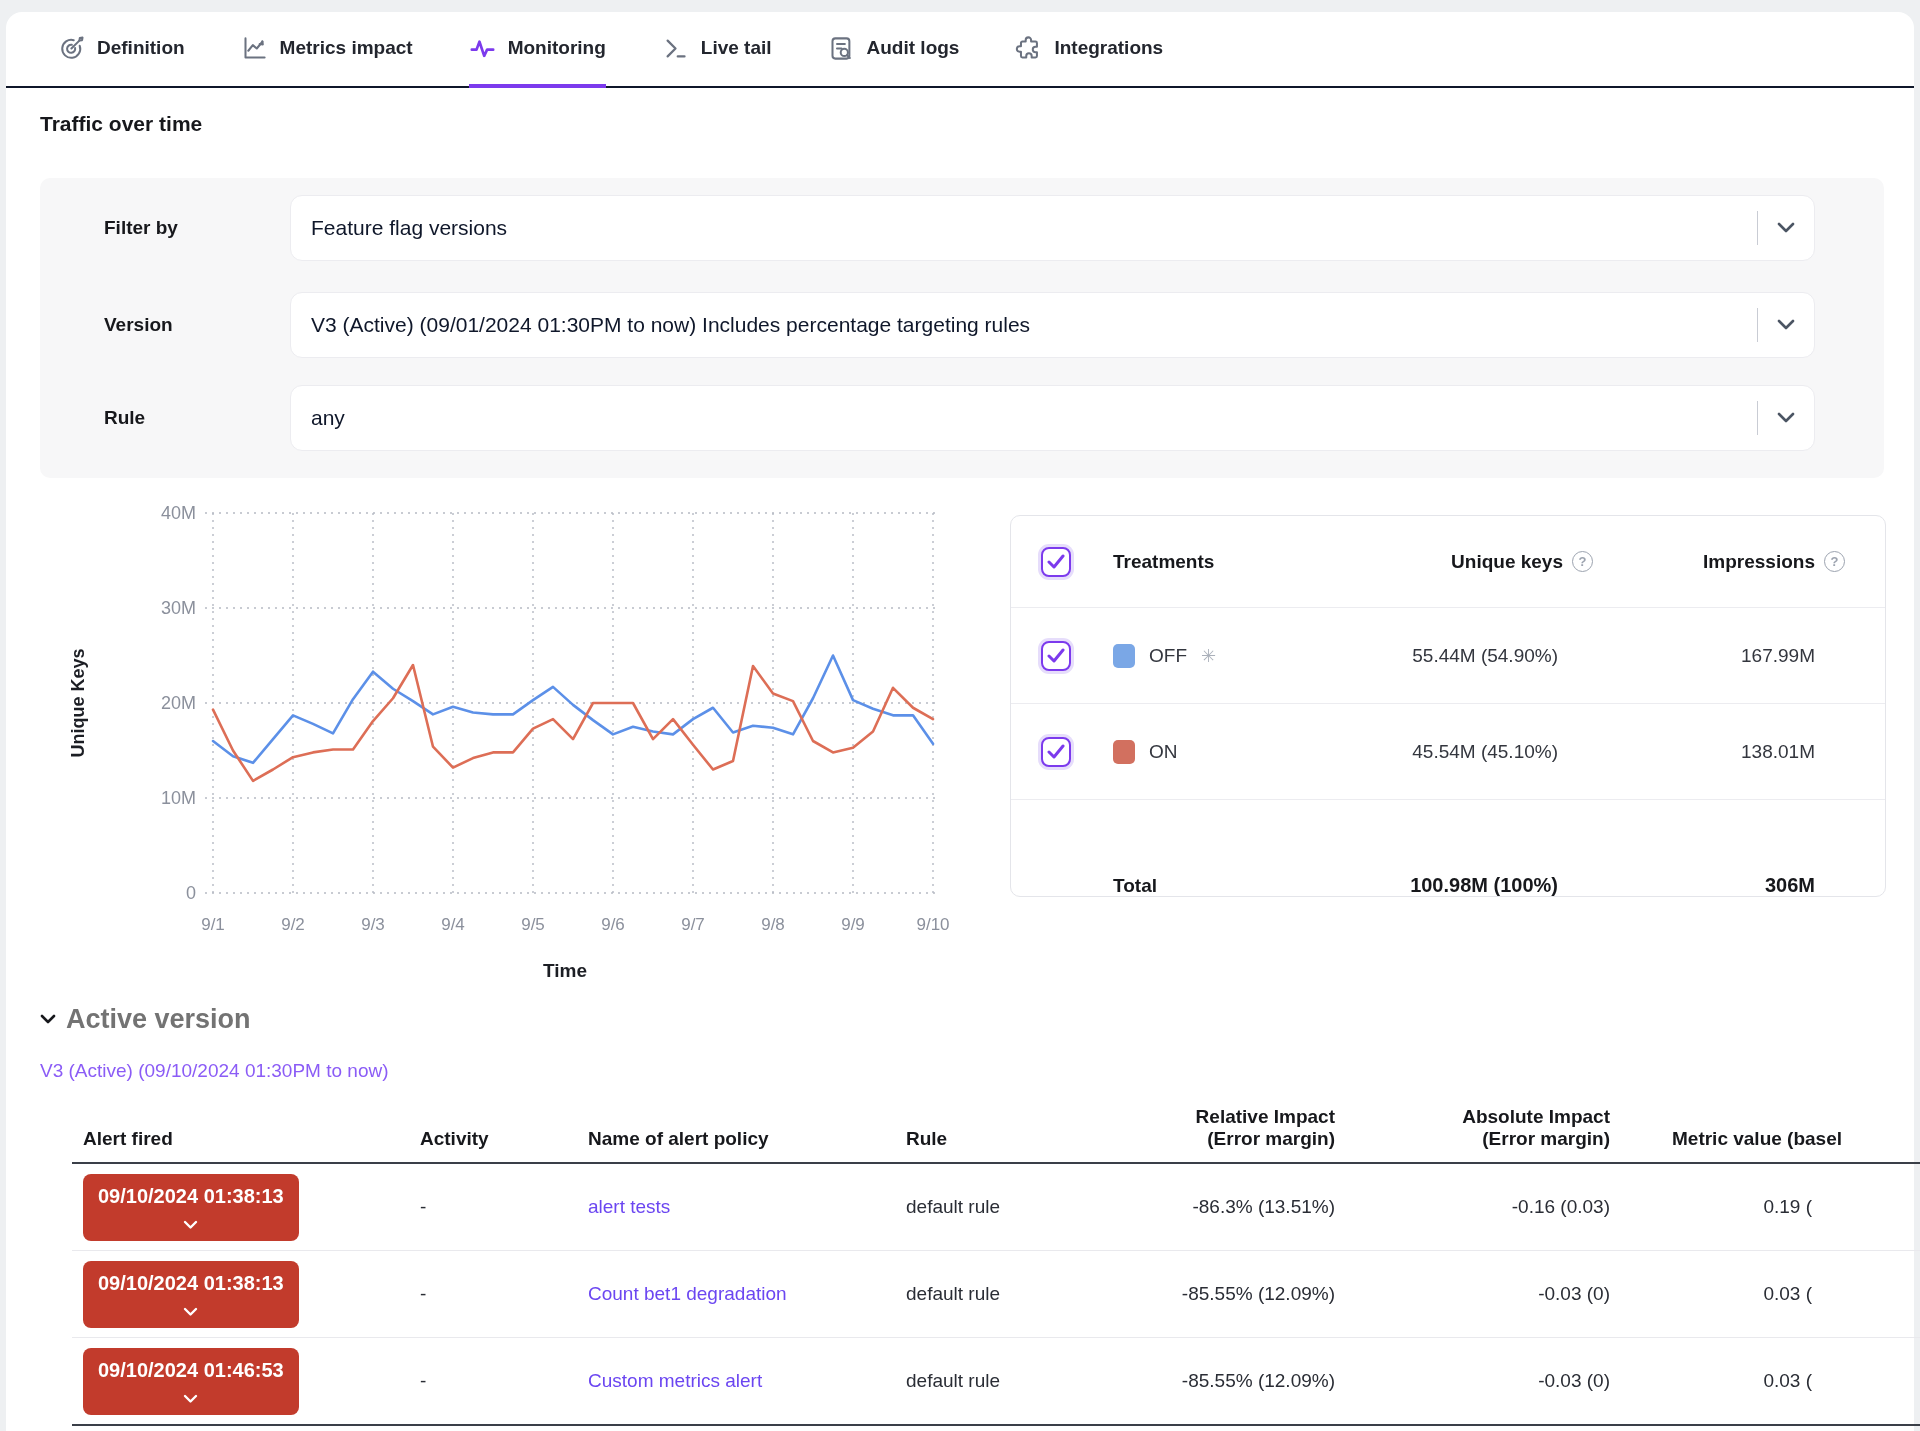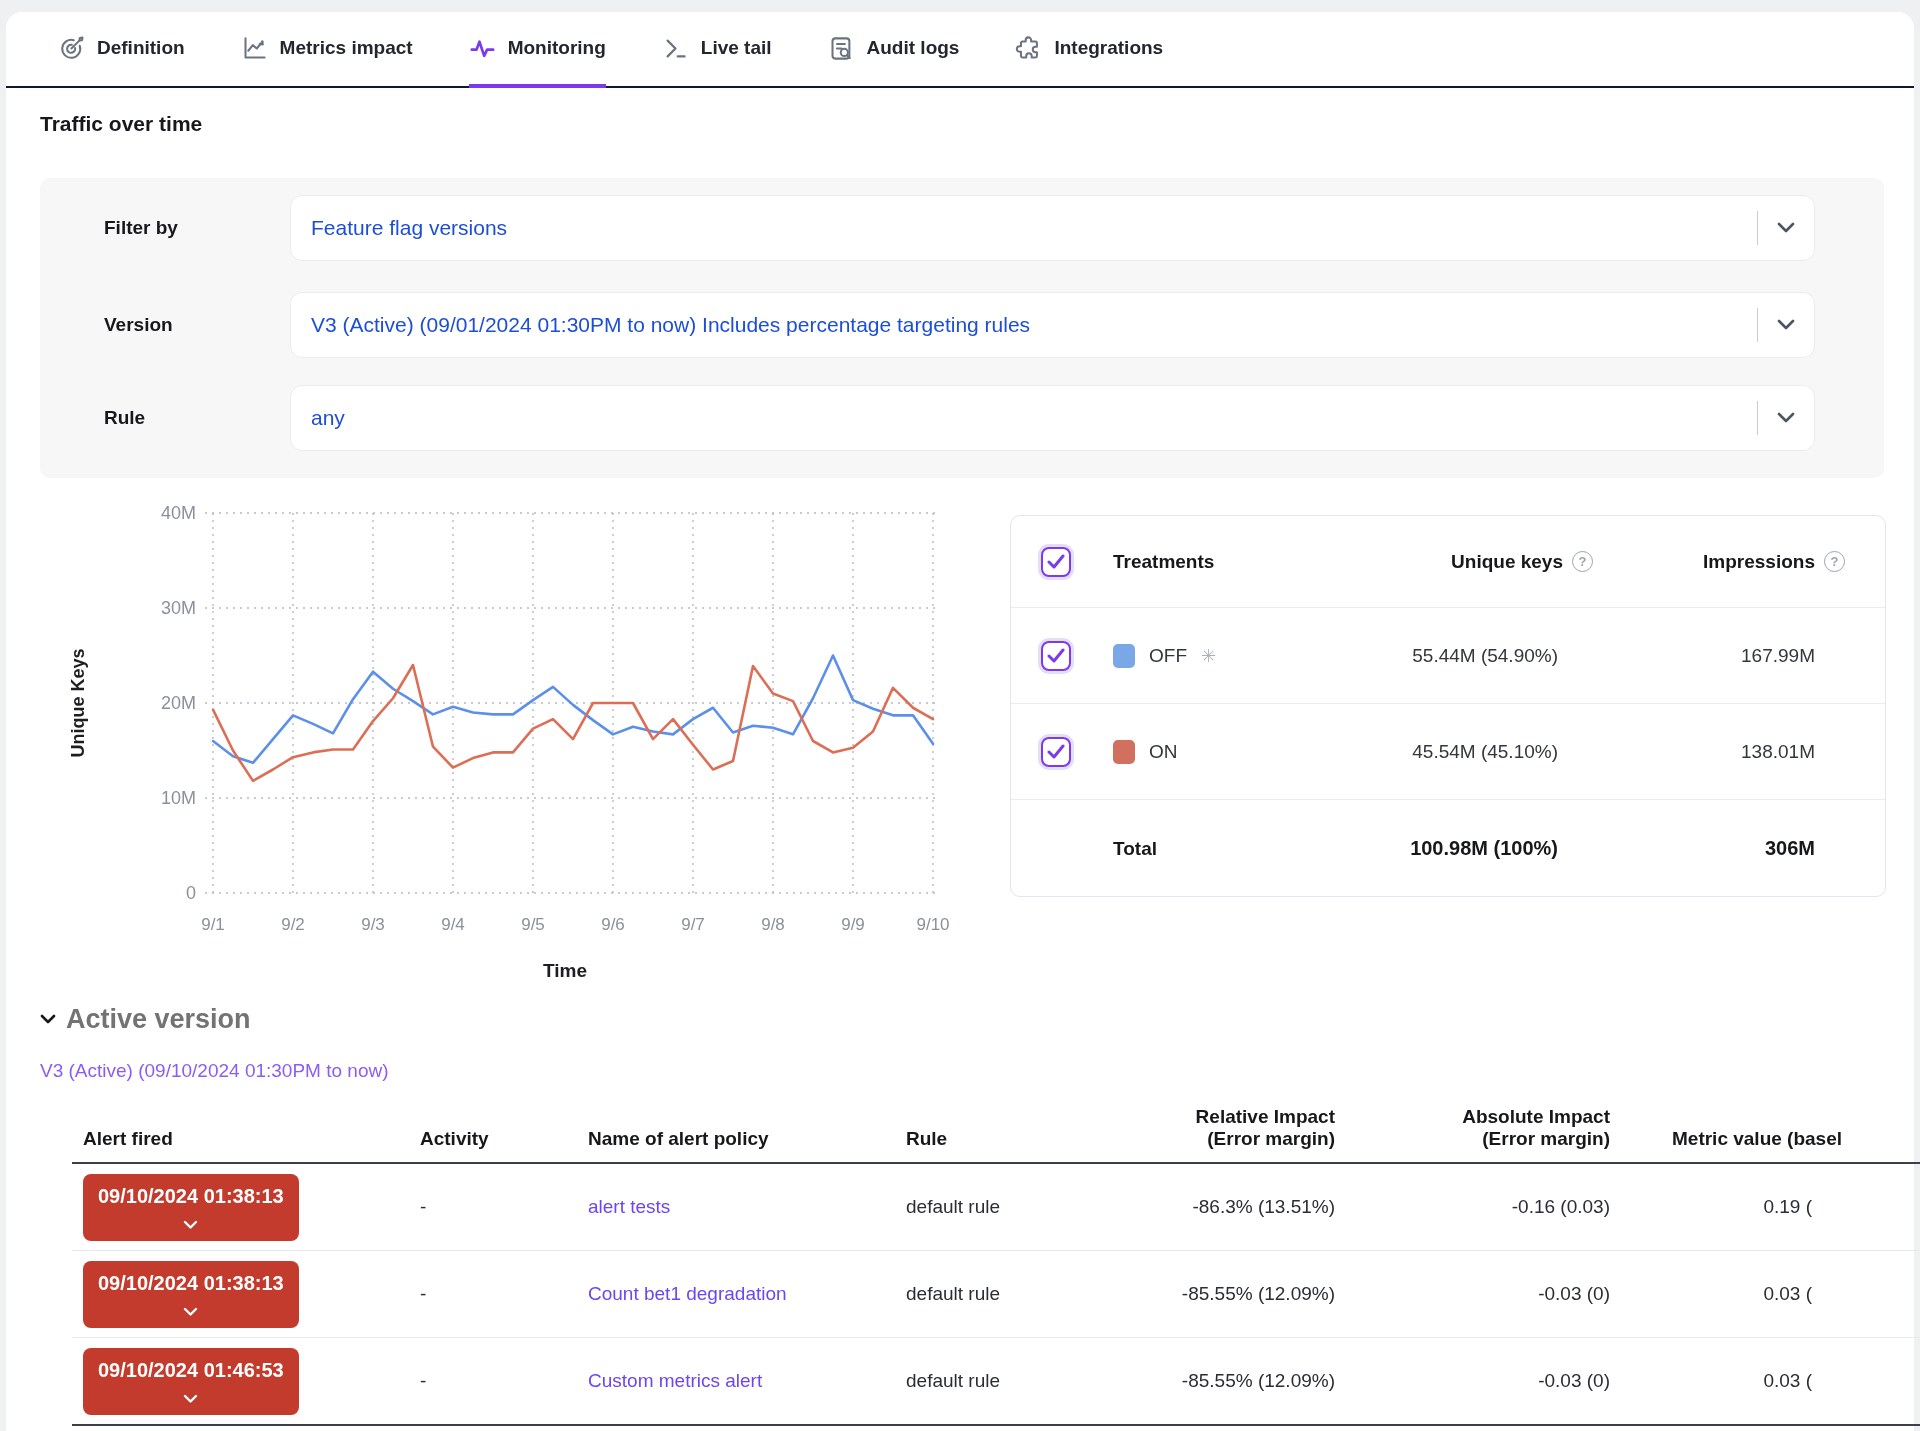--- a/index.html
+++ b/index.html
@@ -50,41 +50,41 @@
   .filter-row{position:absolute;left:0;right:0;height:66px;}
   .filter-row .flabel{
     position:absolute;left:64px;top:0;bottom:0;
     display:flex;align-items:center;
     font-size:19px;font-weight:bold;color:#17181c;
   }
   .ffield{
     position:absolute;left:250px;right:69px;top:0;bottom:0;
     background:#ffffff;border:1px solid #ececf0;border-radius:12px;
     display:flex;align-items:center;
-    font-size:21px;color:#1d4ed8;
+    font-size:21px;color:#0f172a;
     padding-left:20px;box-sizing:border-box;
   }
   .ffield .fvalue{flex:1;}
   .ffield .fdivider{width:1px;height:34px;background:#c9ccd4;}
   .ffield .fchev{width:56px;display:flex;align-items:center;justify-content:center;}
   
   .chart-wrap{position:absolute;left:54px;top:488px;width:920px;height:500px;}
   
   .treatments{
     position:absolute;left:1004px;top:503px;width:876px;height:382px;
     border:1px solid #e4e5ea;border-radius:10px;background:#fff;
     box-sizing:border-box;font-size:19px;
   }
   .trow{
     display:flex;align-items:center;
     padding:0 30px;box-sizing:border-box;
   }
   .trow.thead{height:92px;border-bottom:1px solid #ececf0;font-weight:bold;color:#17181c;}
   .trow.tdata{height:96px;border-bottom:1px solid #ececf0;color:#33363e;}
-  .trow.ttotal{height:97px;color:#17181c;}
+  .trow.ttotal{height:97px;color:#17181c;align-items:flex-end;}
   .tcheckcol{width:72px;}
   .tlabelcol{width:190px;display:flex;align-items:center;gap:14px;}
   .tuniquecol{width:300px;text-align:right;padding-right:45px;box-sizing:border-box;}
   .timprcol{flex:1;text-align:right;padding-right:40px;box-sizing:border-box;}
   .thead .tuniquecol,.thead .timprcol{
     display:flex;justify-content:flex-end;align-items:center;gap:9px;padding-right:10px;
   }
   .checkbox{
     width:30px;height:30px;border:2px solid #7c3aed;border-radius:8px;
     background:#fff;display:flex;align-items:center;justify-content:center;

